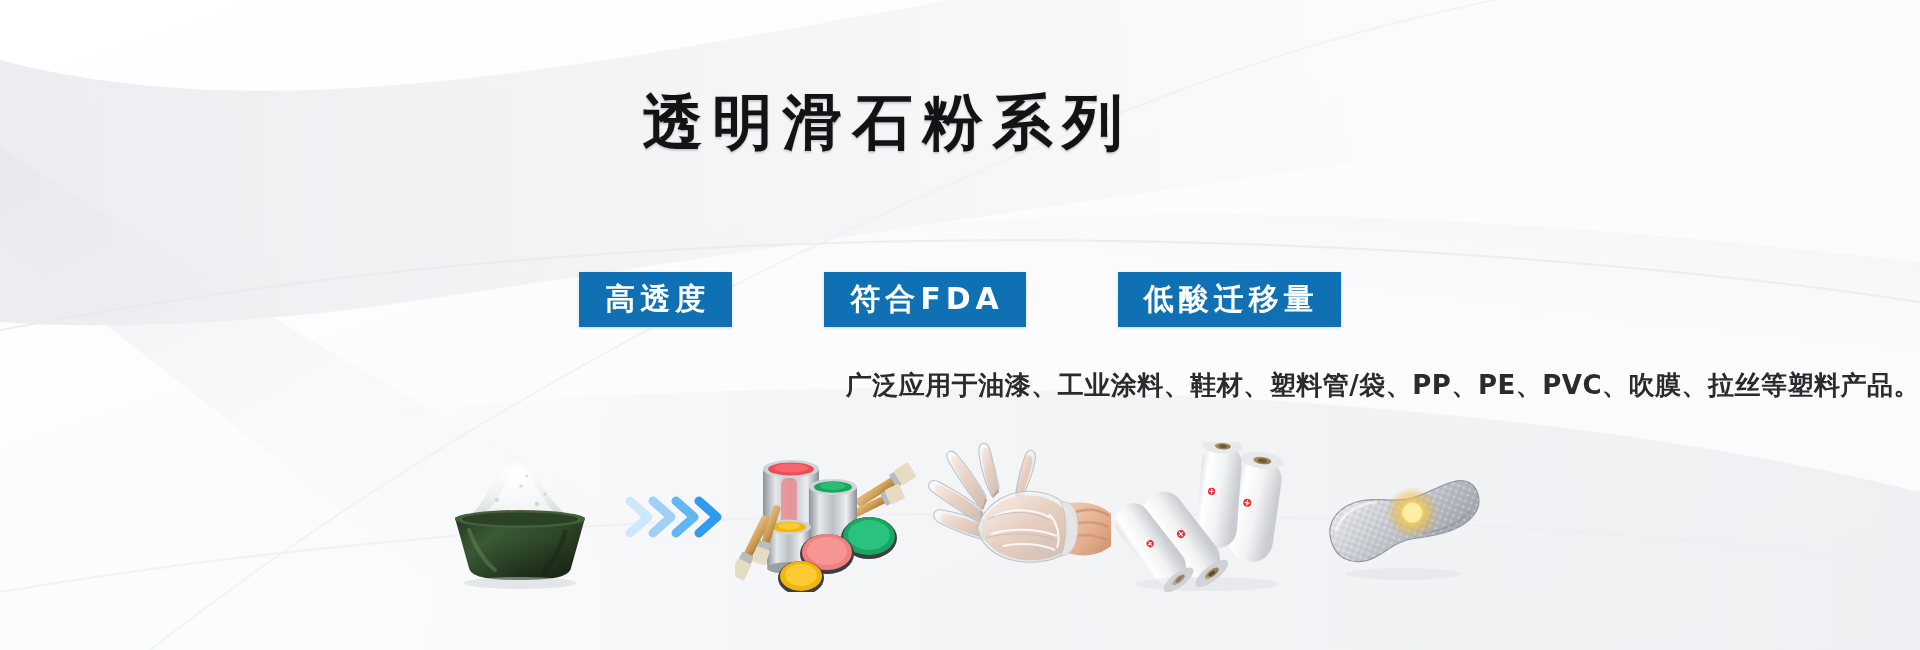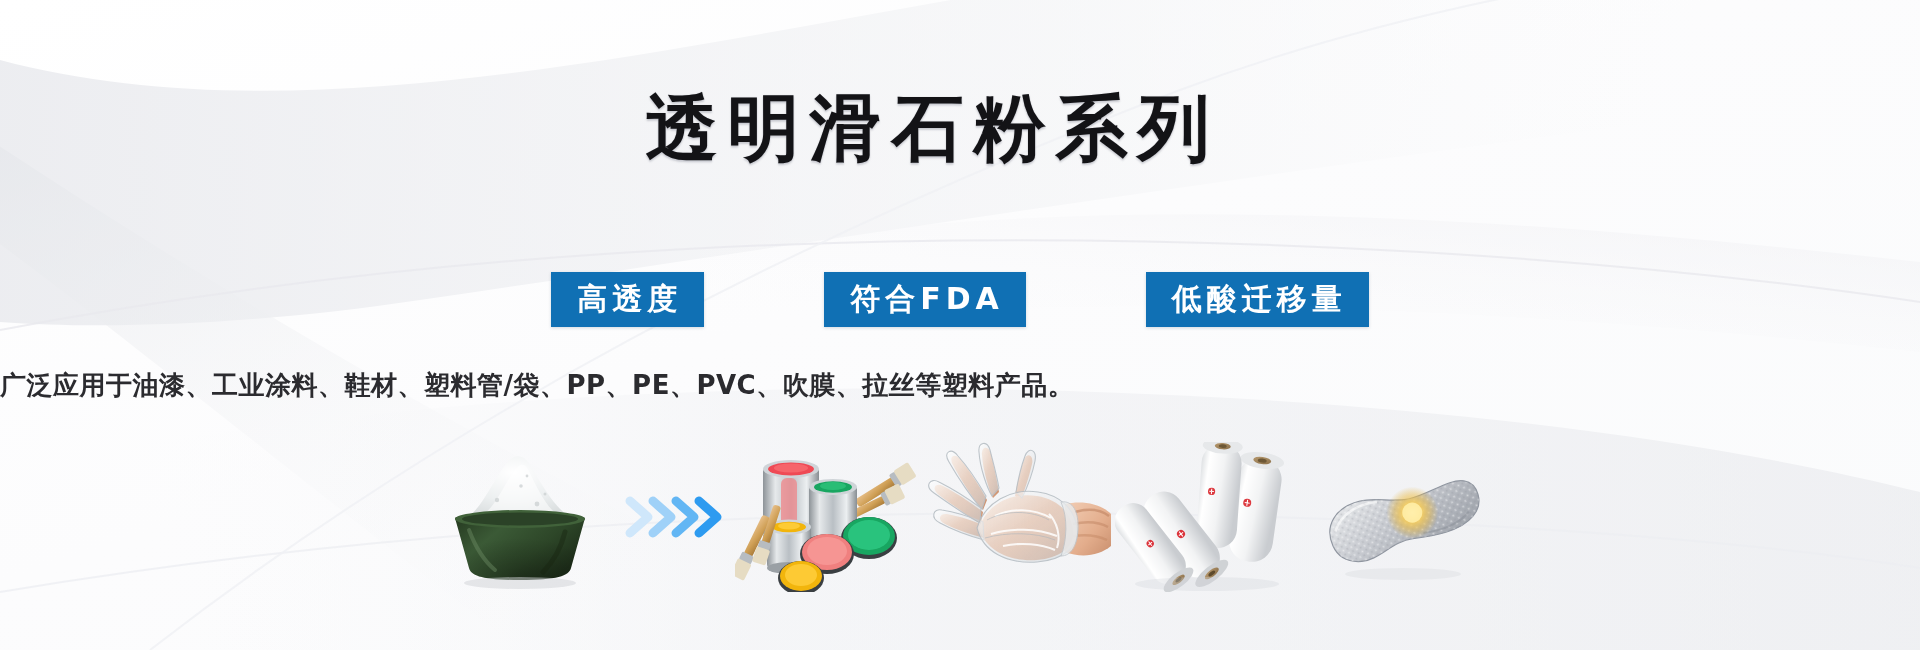--- a/index.html
+++ b/index.html
@@ -17,52 +17,51 @@
   
   .bg-layer{position:absolute;inset:0;overflow:hidden;pointer-events:none;}
   .bg-svg{position:absolute;top:0;left:0;width:1920px;height:650px;display:block;}
 
   
   .title{
     position:absolute;top:90px;left:0;width:1775px;
     text-align:center;
     font-family:"DejaVu Sans","Liberation Sans",sans-serif;
     font-weight:700;
-    font-size:72px;
+    font-size:60px;
     line-height:1.08;
     letter-spacing:10px;
     color:#131316;
     text-shadow:0 2px 2px rgba(120,125,140,.33), 0 0 1px rgba(90,95,110,.35);
     white-space:nowrap;
-    padding-left:45px;
   }
 
   
   .badges{
     position:absolute;top:272px;left:0;width:1920px;
     display:flex;justify-content:center;align-items:center;
-    gap:120px;
+    gap:92px;
   }
   .badge{
     background:#1070b4;
     color:#ffffff;
     font-family:"DejaVu Sans","Liberation Sans",sans-serif;
     font-weight:700;
     font-size:30px;
     letter-spacing:5px;
     line-height:1;
     padding:12px 22px 13px 26px;
     white-space:nowrap;
     box-shadow:0 1px 3px rgba(30,60,90,.18);
   }
 
   
   .subtitle{
     position:absolute;top:368px;left:0;width:1920px;
-    text-align:left;
+    text-align:right;
     font-family:"DejaVu Sans","Liberation Sans",sans-serif;
     font-weight:600;
     font-size:26px;
     letter-spacing:.5px;
     color:#2b2b2f;
     white-space:nowrap;
   }
 
   
   .strip{

